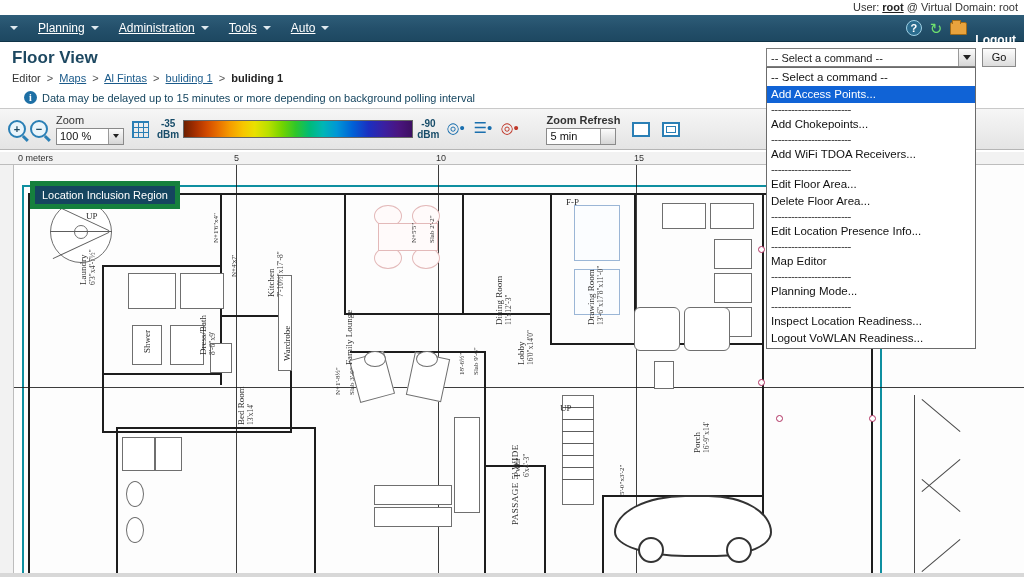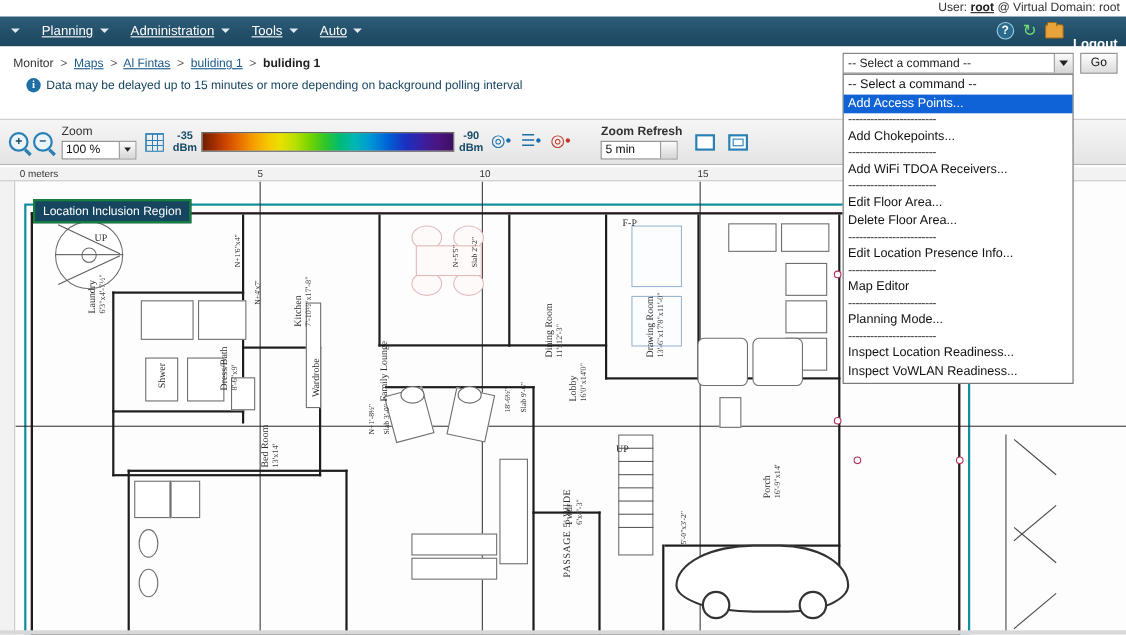--- a/index.html
+++ b/index.html
@@ -275,21 +275,21 @@
     background: #fdfdfd;
     overflow: hidden;
   }
   .blueprint {
     position: absolute; left: 0; top: 0; width: 1010px; height: 412px;
   }
   .region-label {
     position: absolute; left: 16px; top: 16px;
     background: #15455f; color: #ffffff;
     font-size: 11px; padding: 3px 7px;
-    border: 2px solid #15803d;
+    border: 5px solid #15803d;
     z-index: 20;
   }
   .inclusion-rect {
     position: absolute; left: 14px; top: 28px;
     width: 845px; height: 384px;
     border: 1px solid #d44d7a;
     box-sizing: border-box;
   }
   .teal-rect {
     position: absolute; left: 8px; top: 20px;
@@ -363,22 +363,23 @@
     </div>
     <div class="menubar-right">
       <div class="circ-icon">?</div>
       <div class="refresh-icon">↻</div>
       <div class="folder-icon"></div>
       <a class="logout-link" href="#">Logout</a>
     </div>
   </div>
 
   <div class="page-head">
+    <div class="page-title">Floor View</div>
     <div class="breadcrumb">
-      <span>Monitor</span>
+      <span>Editor</span>
       <span class="sep">&gt;</span>
       <a href="#">Maps</a>
       <span class="sep">&gt;</span>
       <a href="#">Al Fintas</a>
       <span class="sep">&gt;</span>
       <a href="#">buliding 1</a>
       <span class="sep">&gt;</span>
       <span class="current">buliding 1</span>
     </div>
     <div class="info-row">
@@ -408,21 +409,21 @@
     <div class="opt">Edit Floor Area...</div>
     <div class="opt">Delete Floor Area...</div>
     <div class="sep-opt">------------------------</div>
     <div class="opt">Edit Location Presence Info...</div>
     <div class="sep-opt">------------------------</div>
     <div class="opt">Map Editor</div>
     <div class="sep-opt">------------------------</div>
     <div class="opt">Planning Mode...</div>
     <div class="sep-opt">------------------------</div>
     <div class="opt">Inspect Location Readiness...</div>
-    <div class="opt">Inspect VoWLAN Readiness...</div>
+    <div class="opt">Logout VoWLAN Readiness...</div>
   </div>
 
   <div class="toolbar">
     <div class="zoom-group">
       <div class="mag">+</div>
       <div class="mag">−</div>
       <div class="zoom-label-wrap">
         <div class="zoom-cap">Zoom</div>
         <div class="zoom-select">
           <span>100 %</span>

